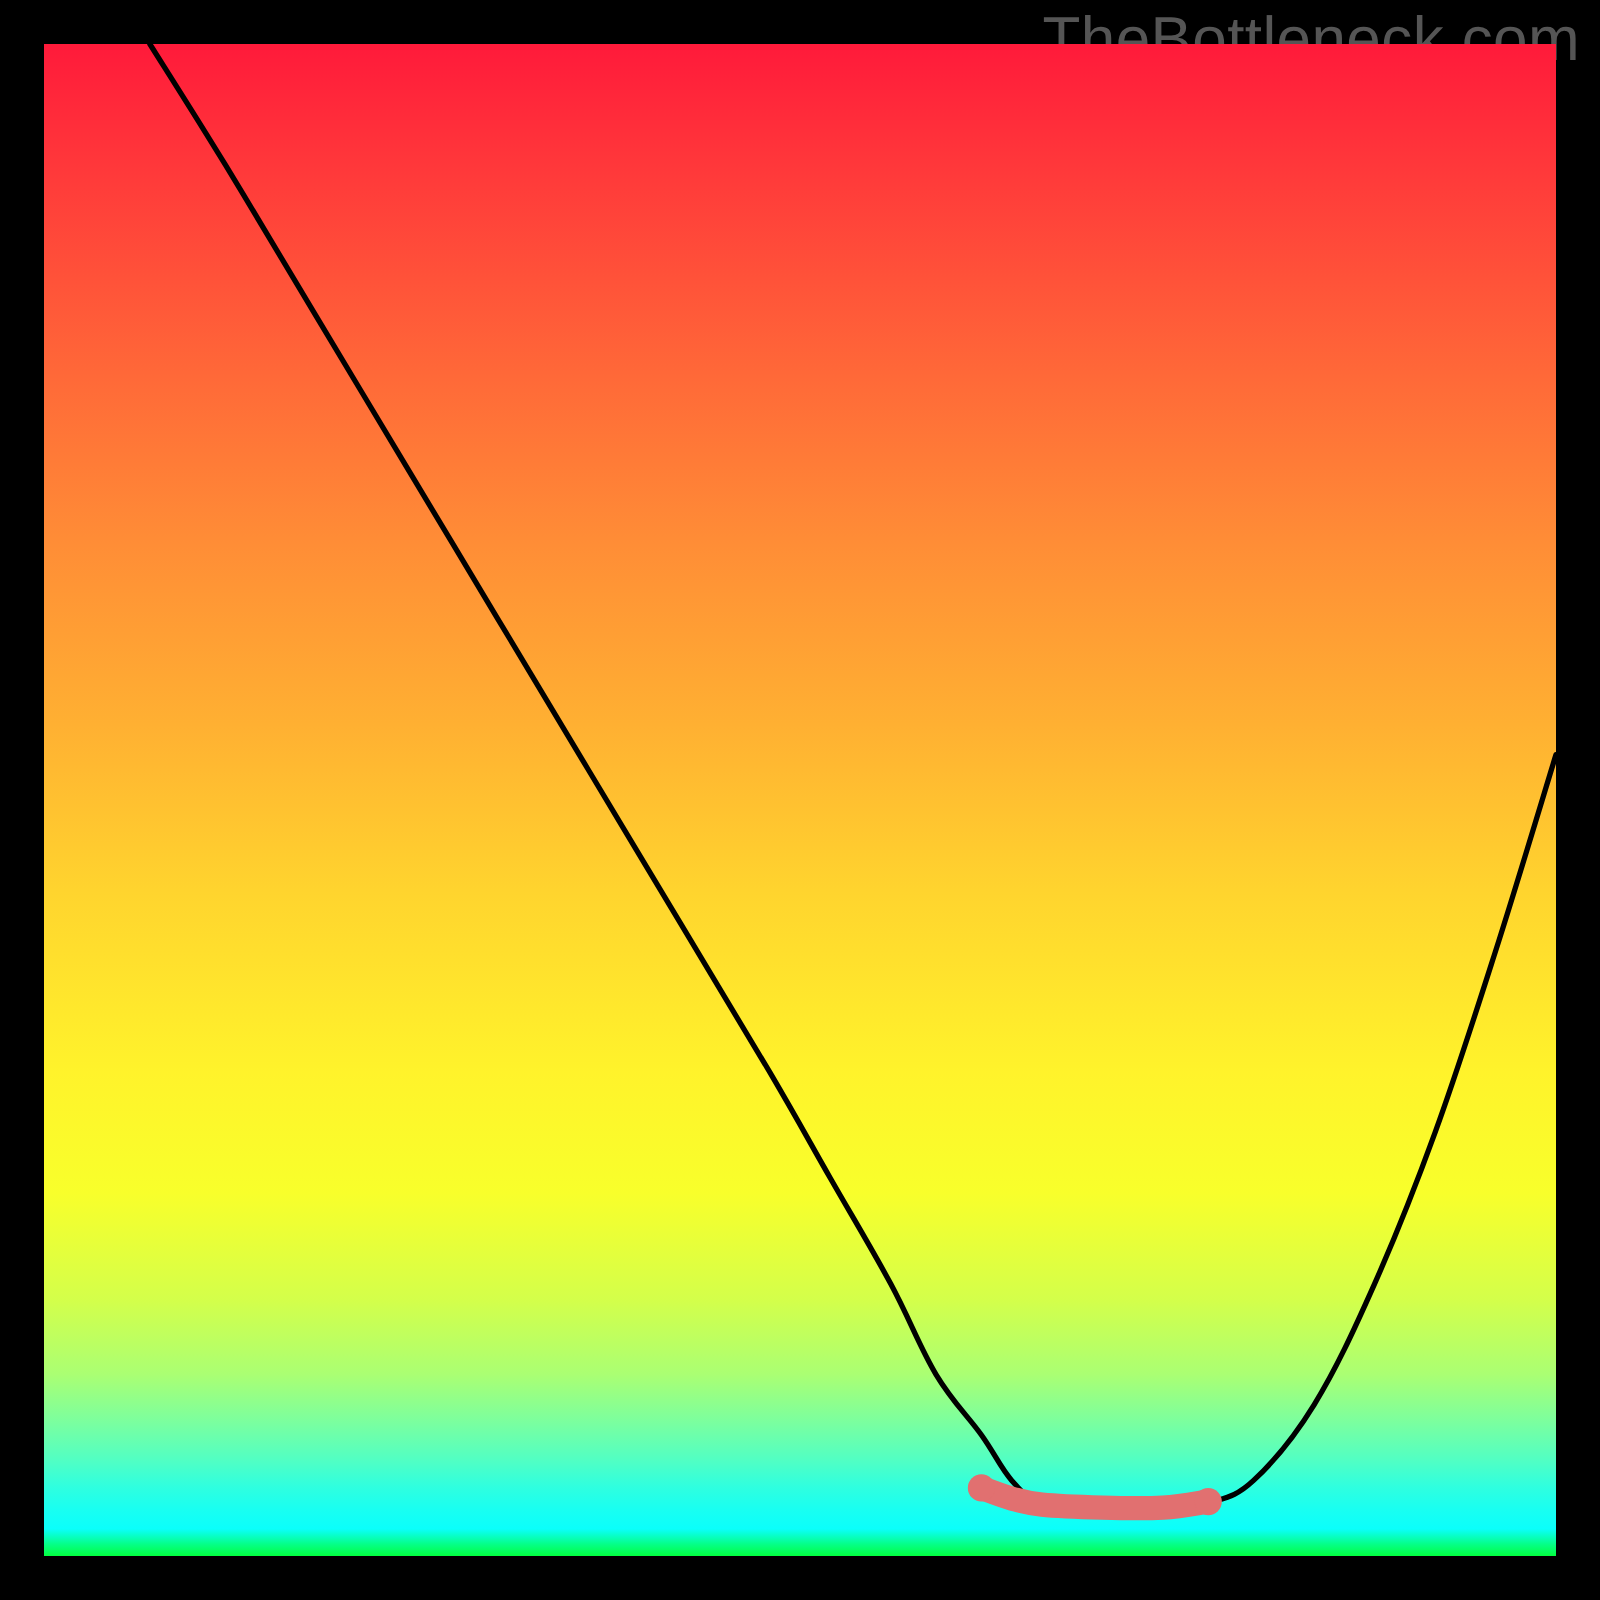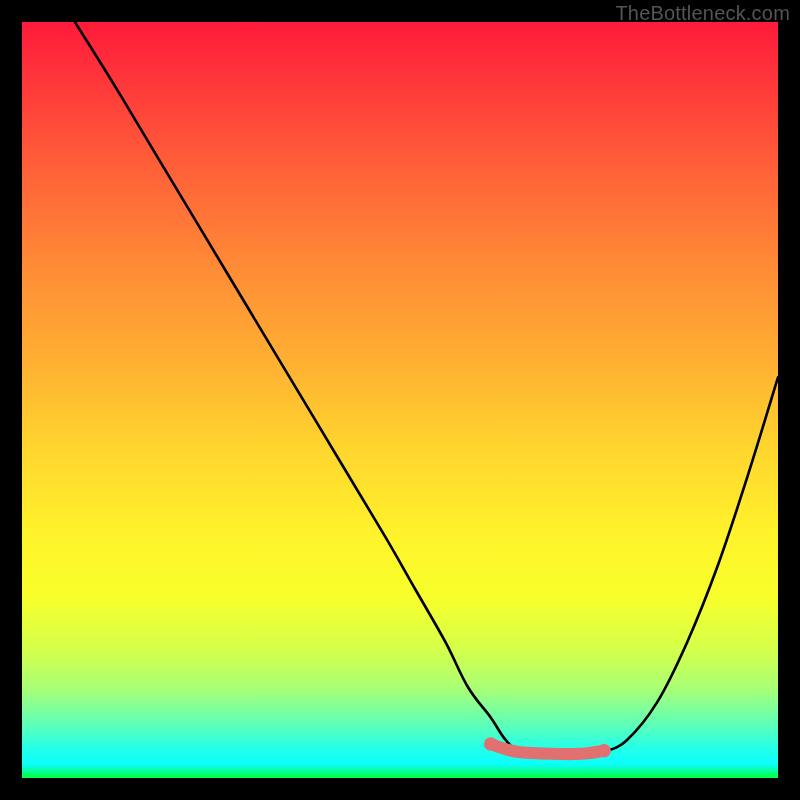--- a/index.html
+++ b/index.html
@@ -40,21 +40,21 @@
       #18fff2 97%,
       #0bfffb 98.2%,
       #05ff8a 99.2%,
       #02ff40 100%
     );
   }
   .watermark {
     position: absolute;
     top: 2px;
     right: 10px;
-    font-size: 20px;
+    font-size: 31px;
     font-weight: 500;
     color: #555;
     letter-spacing: 0.2px;
     user-select: none;
   }
   svg.curve {
     position: absolute;
     inset: 0;
     width: 100%;
     height: 100%;

